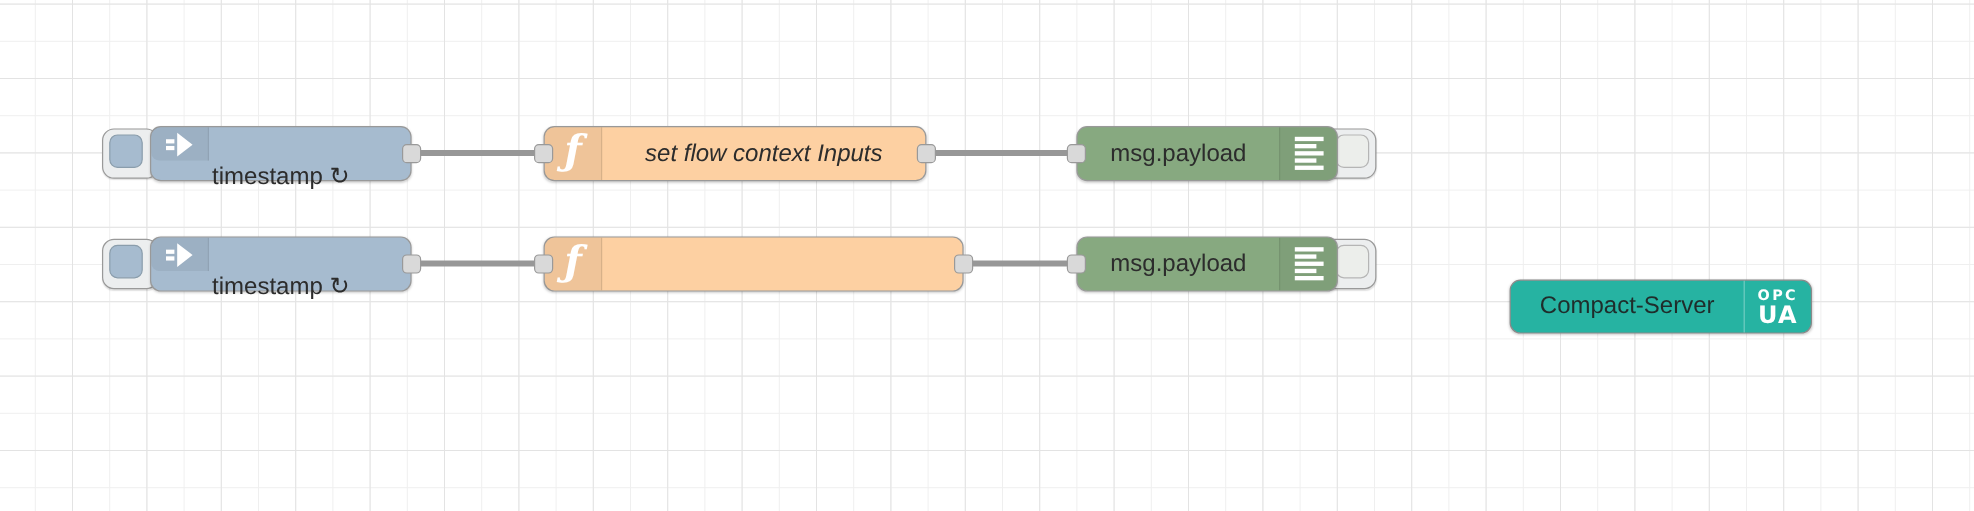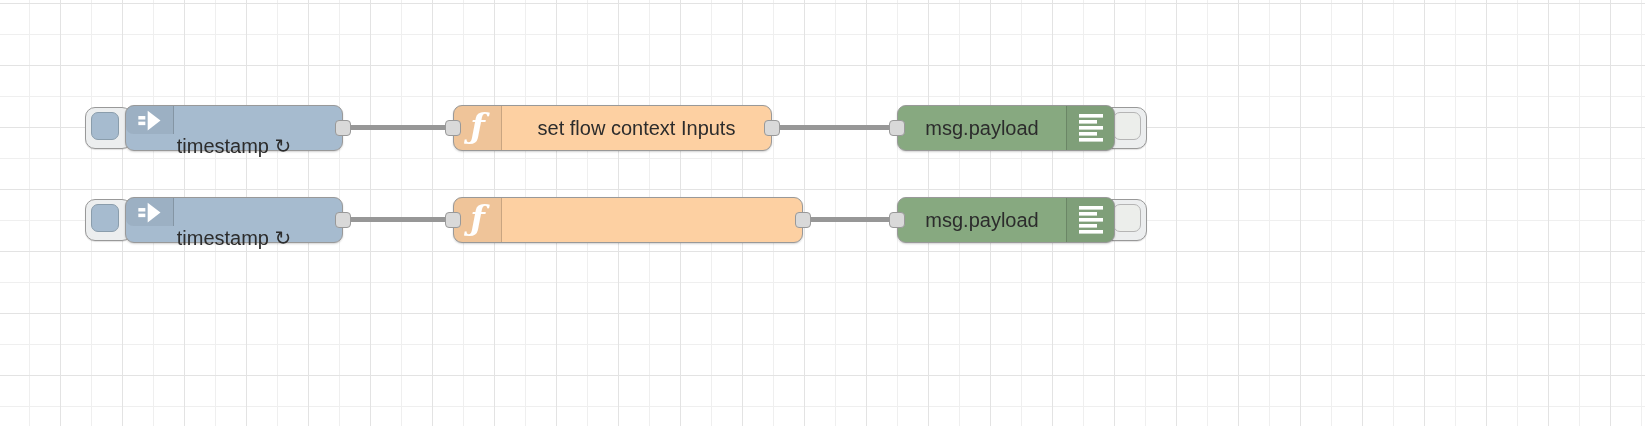--- a/index.html
+++ b/index.html
@@ -15,21 +15,21 @@
       linear-gradient(180deg,#efefef 1px,transparent 1px);
     background-size:62px 62px,62px 62px,31px 31px,31px 31px;
     background-position:60px 3px,60px 3px,29px 3px,29px 3px;
   }
   .wire{position:absolute;height:5px;background:#979797;border-radius:3px;z-index:1;}
   .node{position:absolute;height:46px;box-sizing:border-box;border:1.5px solid #999;
         border-radius:9px;display:flex;align-items:stretch;z-index:3;
         box-shadow:0 1px 2px rgba(0,0,0,0.18);}
   .node .label{flex:1;display:flex;align-items:center;justify-content:center;
         font-size:20px;color:#2c2c2c;white-space:nowrap;padding:0 6px;}
-  .node .label.italic{}
+  .node .label.italic{font-style:italic;}
   .icon-region{width:47px;display:flex;align-items:center;justify-content:center;
         background:rgba(0,0,0,0.055);position:relative;}
   .icon-region.left{border-right:1px solid rgba(0,0,0,0.16);border-radius:7px 0 0 7px;}
   .icon-region.right{border-left:1px solid rgba(0,0,0,0.16);border-radius:0 7px 7px 0;}
   .port{position:absolute;width:16px;height:16px;background:#d9d9d9;border:1.5px solid #999;
         border-radius:4px;top:50%;transform:translateY(-50%);box-sizing:border-box;z-index:4;}
   .port.in{left:-9px;}
   .port.out{right:-9px;}
   .node-btn{position:absolute;width:47px;height:42px;background:#eceeef;border:1.5px solid #999;
         border-radius:10px;box-sizing:border-box;z-index:2;box-shadow:0 1px 1px rgba(0,0,0,0.12);}
@@ -133,14 +133,21 @@
         <rect x="2" y="1" width="24" height="3.6" fill="#fff"></rect>
         <rect x="2" y="7" width="18" height="3.6" fill="#fff"></rect>
         <rect x="2" y="13" width="24" height="3.6" fill="#fff"></rect>
         <rect x="2" y="19" width="18" height="3.6" fill="#fff"></rect>
         <rect x="2" y="25" width="24" height="3.6" fill="#fff"></rect>
       </svg>
     </div>
     <div class="port in"></div>
   </div>
 
+  <div class="node server-node" style="left:1258px;top:233px;width:252px;height:45px">
+    <div class="label">Compact-Server</div>
+    <div class="opcua-badge">
+      <span class="top">OPC</span>
+      <span class="bottom">UA</span>
+    </div>
+  </div>
 
 </div>
 
 </body></html>

